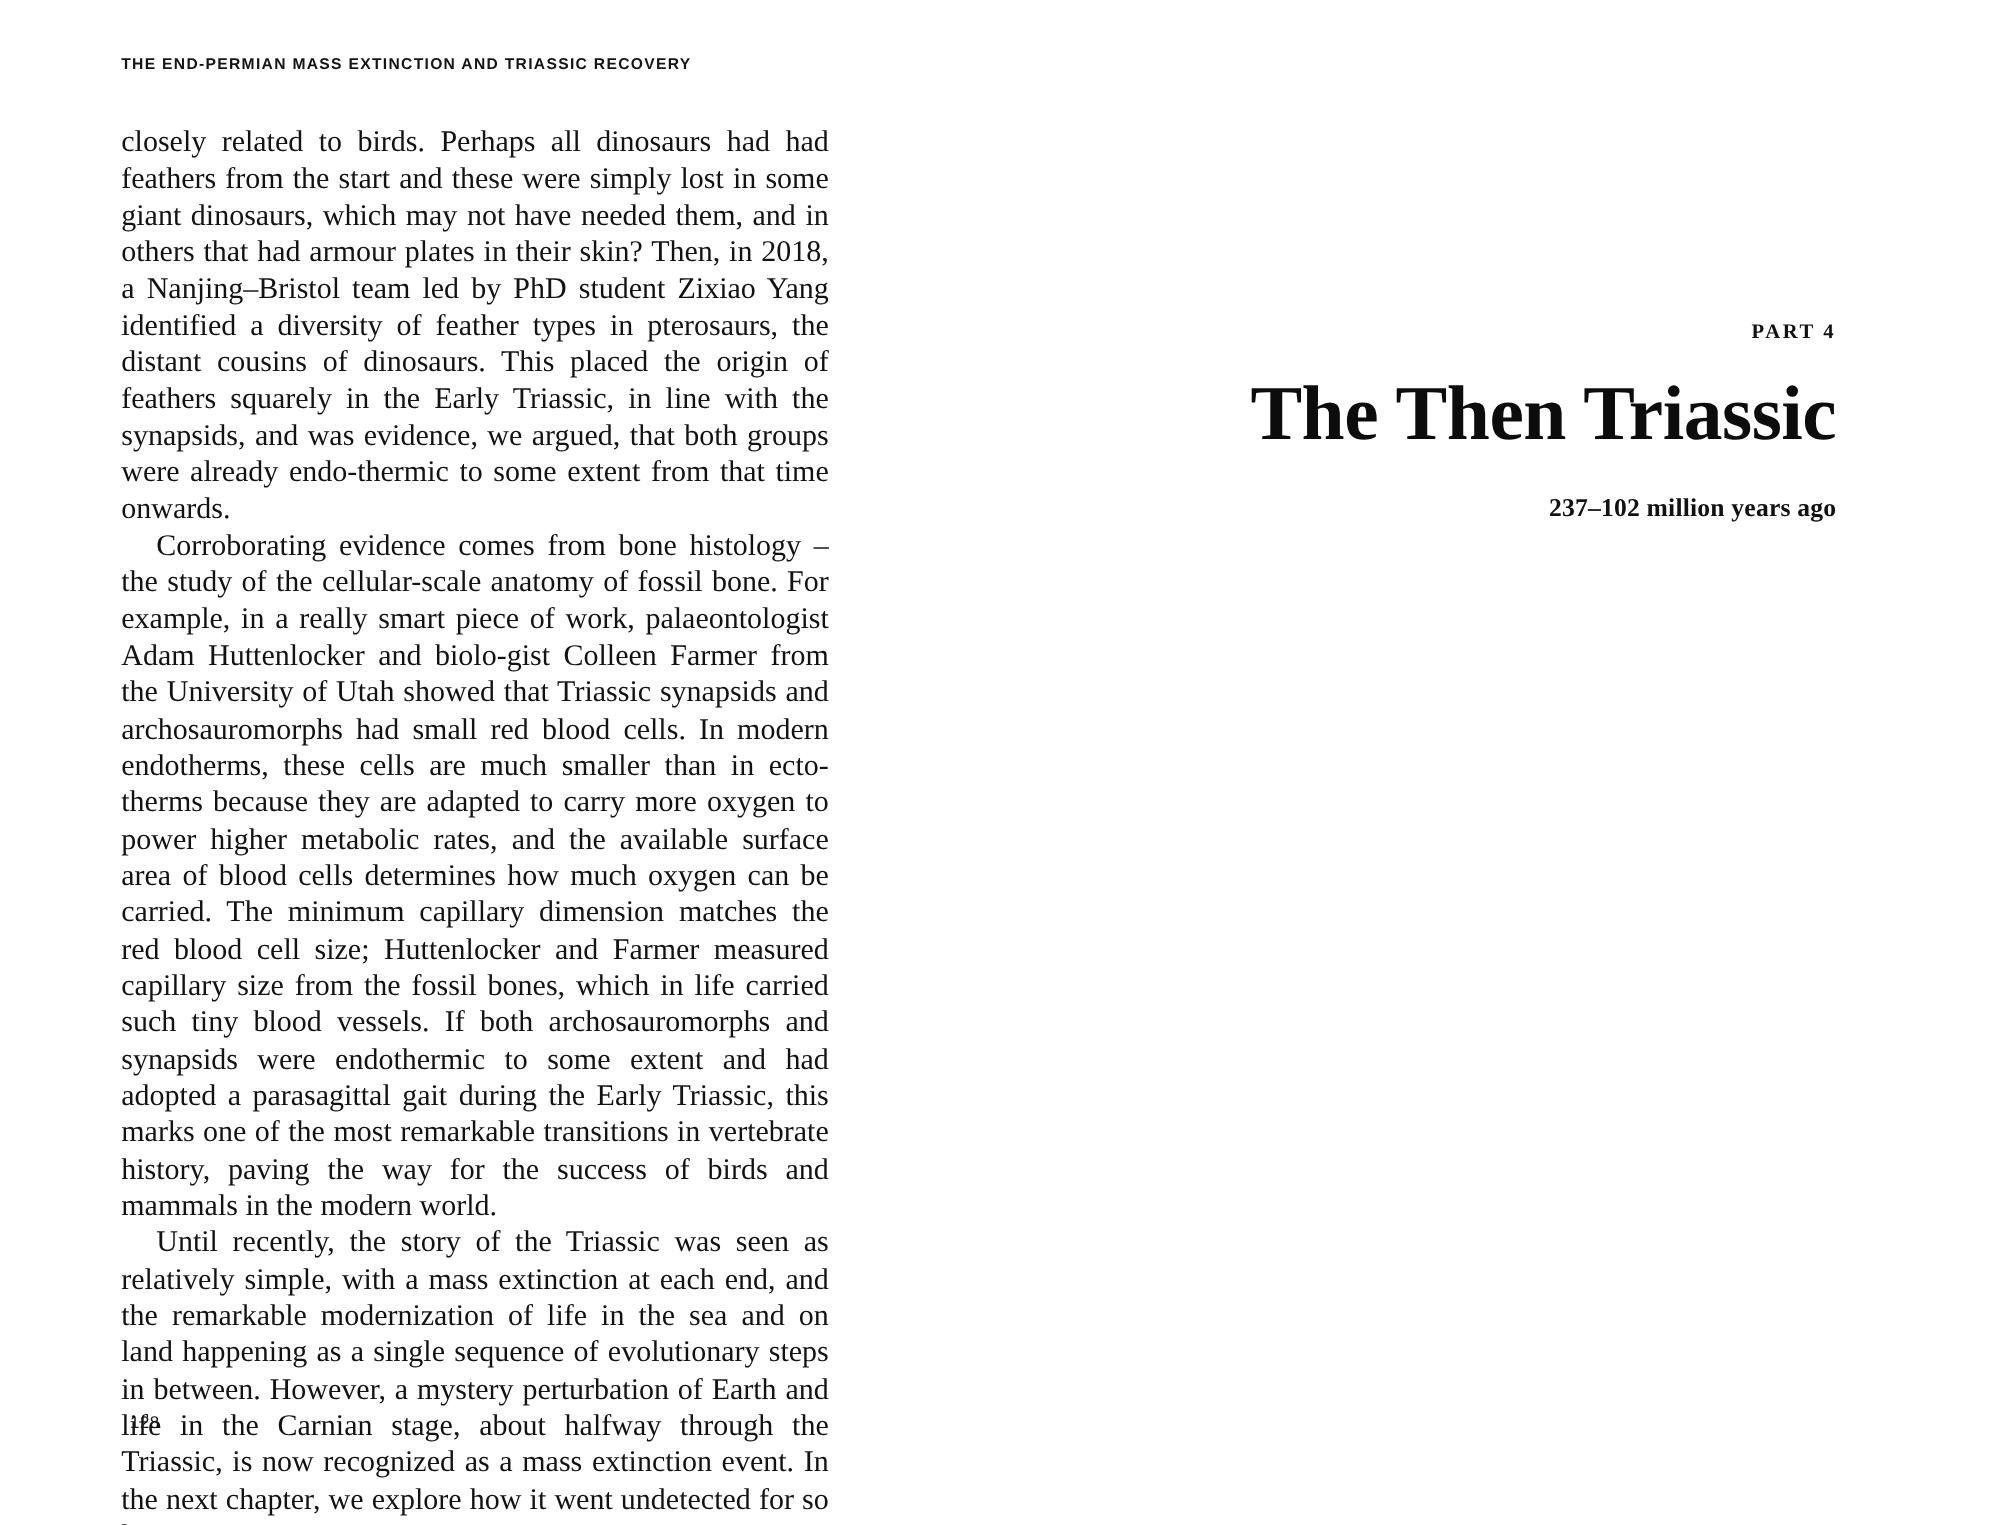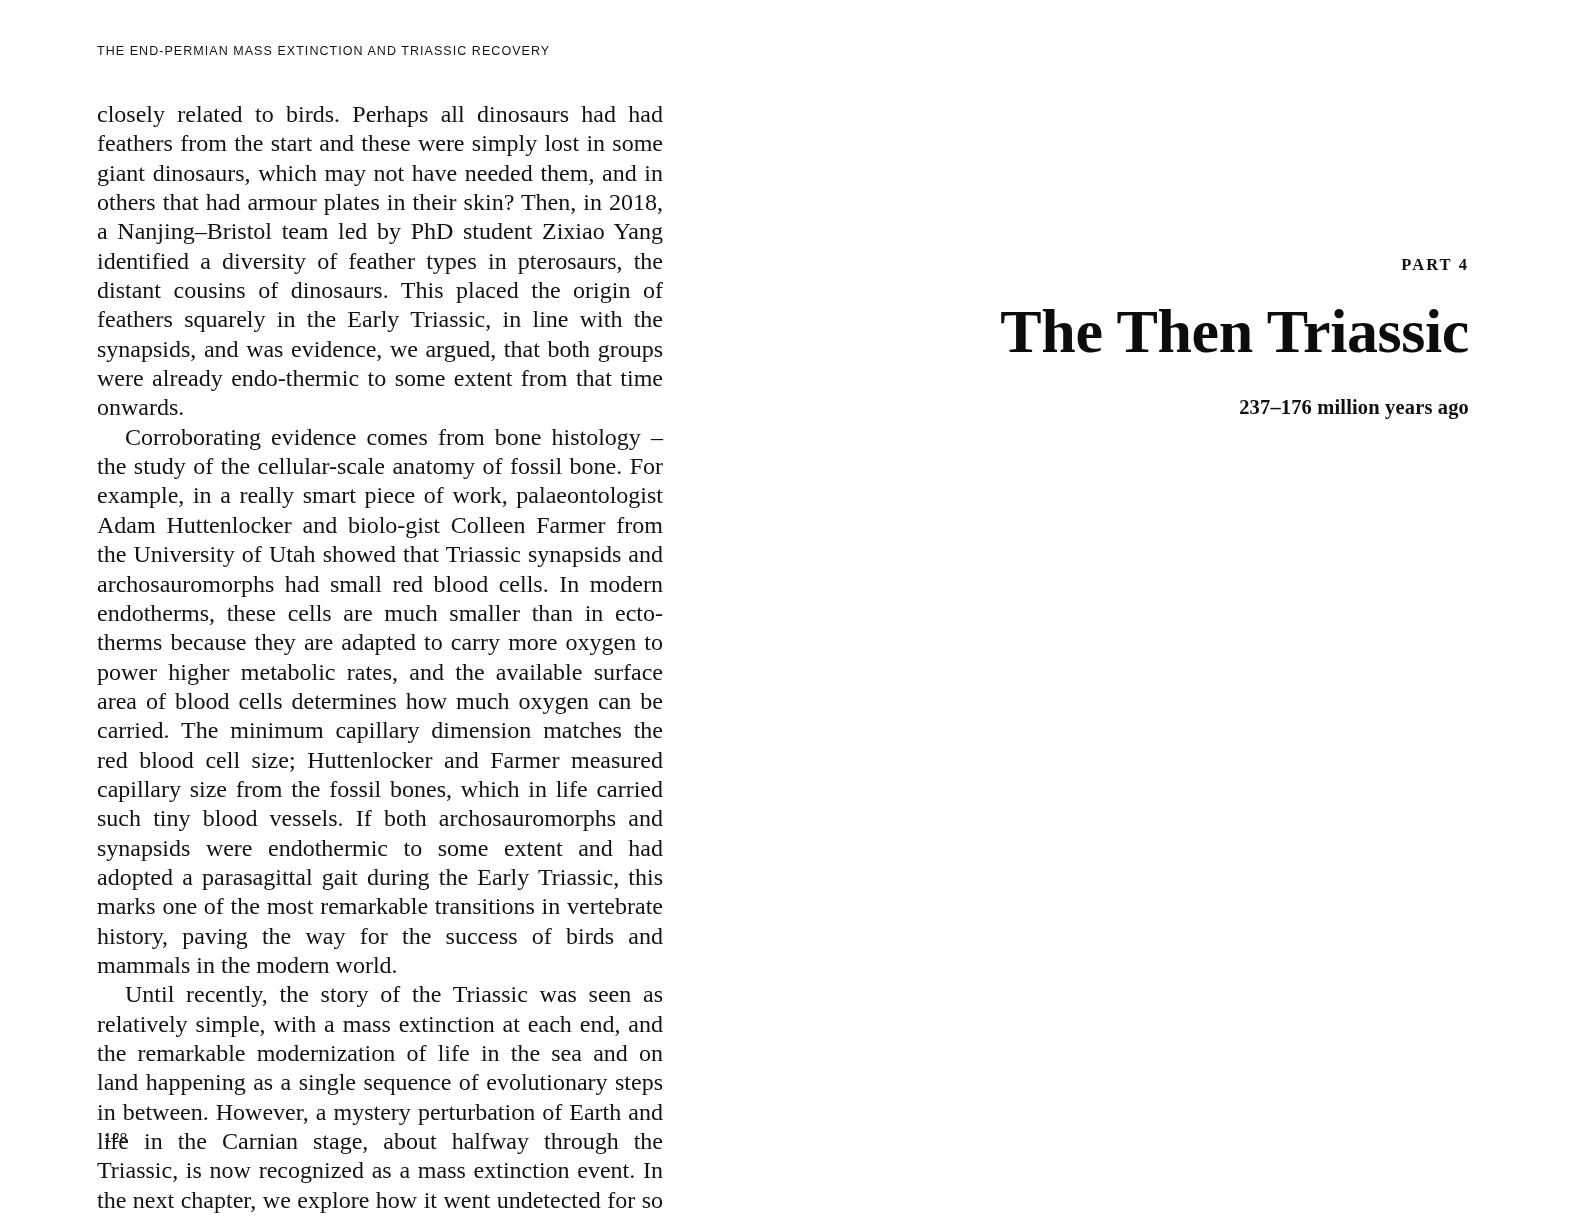--- a/index.html
+++ b/index.html
@@ -28,21 +28,21 @@
     top: 0;
     width: 760px;
     height: 1220px;
   }
   .running-head {
     position: absolute;
     left: 97px;
     top: 44px;
     font-family: "Liberation Sans", sans-serif;
     font-size: 12.5px;
-    font-weight: normal;
+    font-weight: bold;
     letter-spacing: 1.05px;
     color: #141414;
     text-transform: uppercase;
     white-space: nowrap;
   }
   .body-column {
     position: absolute;
     left: 97px;
     top: 100px;
     width: 566px;
@@ -131,17 +131,17 @@
 
     <div class="folio">128</div>
   </div>
 
   <div class="page-right">
     <div class="part-block">
       <div class="part-label">PART 4</div>
       <div class="part-title">
         <span>The Then Triassic</span>
       </div>
-      <div class="part-dates">237–176 million years ago</div>
+      <div class="part-dates">237–102 million years ago</div>
     </div>
   </div>
 
 </div>
 
 </body></html>

